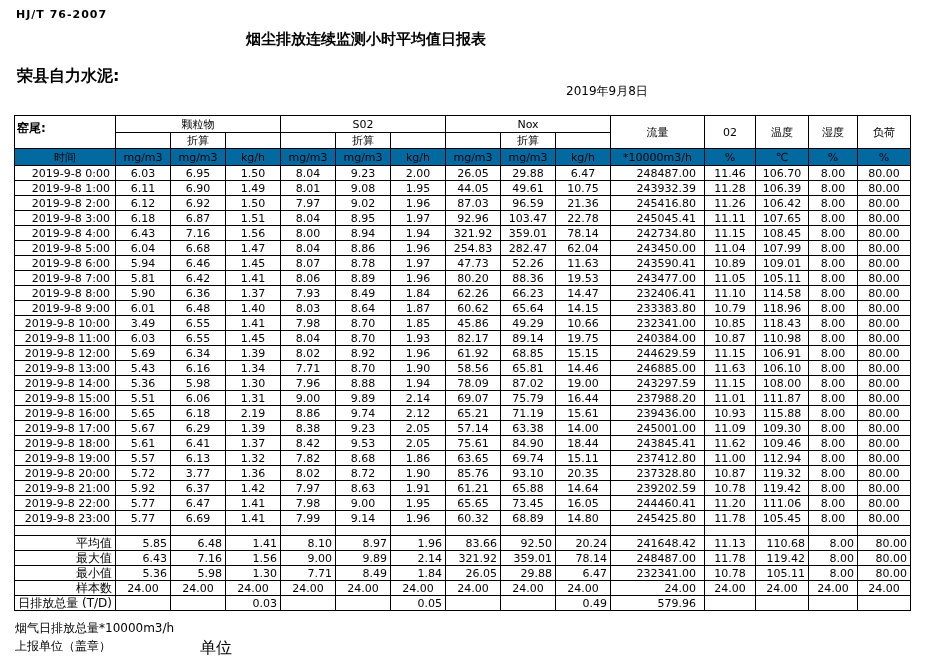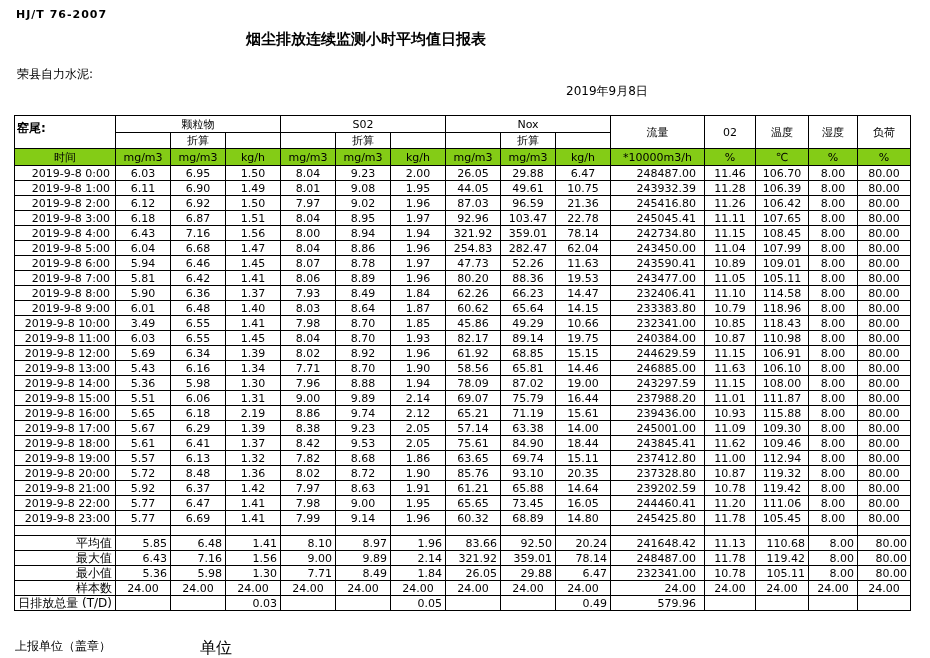--- a/index.html
+++ b/index.html
@@ -1,36 +1,36 @@
 <!DOCTYPE html>
 <html><head>
 <meta charset="utf-8">
 <style>
   html,body{margin:0;padding:0;background:#fff;}
   #page{position:relative;width:930px;height:658px;background:#fff;
         font-family:"DejaVu Sans","Liberation Sans",sans-serif;color:#000;padding-left:12px;}
   .abs{position:absolute;white-space:nowrap;}
   #std{left:16px;top:8px;font-size:11px;font-weight:bold;letter-spacing:1px;}
   #title{left:0;top:30px;width:660px;text-align:center;font-size:15px;font-weight:bold;margin-left:36px;}
-  #company{left:17px;top:66px;font-size:12px;font-weight:normal;}
+  #company{left:17px;top:66px;font-size:16px;font-weight:bold;}
   #location{left:17px;top:84px;font-size:12px;font-weight:bold;margin-top:36px;}
   #date{left:566px;top:83px;font-size:12px;}
   #ftr1{left:15px;top:620px;font-size:12px;}
   #ftr2{left:15px;top:638px;font-size:12px;font-family:Liberation Serif, serif;}
   #ftr3{left:200px;top:638px;font-size:16px;}
 
   table#rpt{position:absolute;left:14px;top:115px;border-collapse:collapse;
             table-layout:fixed;width:897px;font-family:"DejaVu Sans","Liberation Sans",sans-serif;}
   #rpt td,#rpt th{border:1px solid #000;font-weight:normal;font-size:11px;
             padding:0;overflow:hidden;white-space:nowrap;line-height:13px;}
   #rpt th{text-align:center;}
   tr.h1{height:17px;} tr.h2{height:16px;} tr.h3{height:17px;}
   tr.dr{height:15px;} tr.sp{height:10px;} tr.sr{height:15px;}
   .cjk{font-size:12px;}
-  .green{background:#84cc16;text-align:center;}
+  .green{background:#0369a1;text-align:center;}
   .time-cell{text-align:right;padding-right:5px !important;}
   .num{text-align:center;}
   .flow{text-align:right;padding-right:8px !important;}
   .sum-num{text-align:right;padding-right:3px !important;}
   .sum-label{position:relative;}
   .sum-label span{position:absolute;right:3px;top:1px;white-space:nowrap;
                   font-size:12px;line-height:13px;}
 </style>
 </head>
 <body>
@@ -438,21 +438,21 @@
           <td class="num">15.11</td>
           <td class="flow">237412.80</td>
           <td class="num">11.00</td>
           <td class="num">112.94</td>
           <td class="num">8.00</td>
           <td class="num">80.00</td>
         </tr>
         <tr class="dr">
           <td class="time-cell">2019-9-8 20:00</td>
           <td class="num">5.72</td>
-          <td class="num">8.48</td>
+          <td class="num">3.77</td>
           <td class="num">1.36</td>
           <td class="num">8.02</td>
           <td class="num">8.72</td>
           <td class="num">1.90</td>
           <td class="num">85.76</td>
           <td class="num">93.10</td>
           <td class="num">20.35</td>
           <td class="flow">237328.80</td>
           <td class="num">10.87</td>
           <td class="num">119.32</td>
@@ -618,15 +618,16 @@
           <td class="sum-num">0.49</td>
           <td class="flow">579.96</td>
           <td class="sum-num"></td>
           <td class="sum-num"></td>
           <td class="sum-num"></td>
           <td class="sum-num"></td>
         </tr>
       </tbody>
   </table>
 
+  <div class="abs" id="ftr1">烟气日排放总量*10000m3/h</div>
   <div class="abs" id="ftr2">上报单位（盖章）</div>
   <div class="abs" id="ftr3">单位</div>
 </div>
 
 </body></html>

